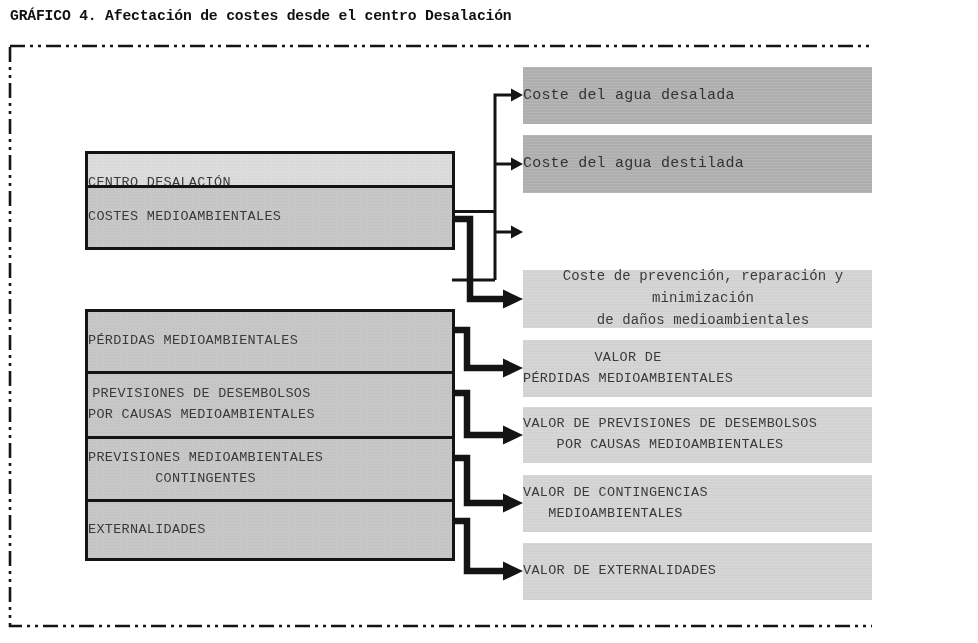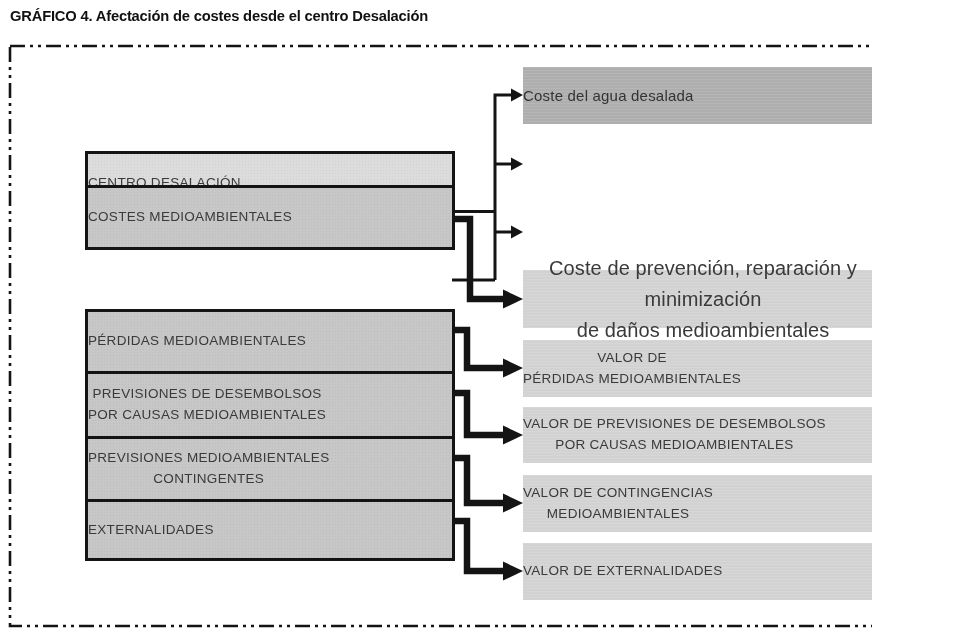--- a/index.html
+++ b/index.html
@@ -1,18 +1,18 @@
 <!DOCTYPE html>
 <html lang="es"><head>
 <meta charset="utf-8">
 <style>
   html,body{margin:0;padding:0;background:#ffffff;}
   .stage{
     position:relative;width:872px;height:643px;background:#ffffff;
-    font-family:Liberation Sans, sans-serif;overflow:hidden;
+    font-family:Liberation Mono, monospace;overflow:hidden;
   }
   .figure-title{
     position:absolute;left:10px;top:7px;font-size:15.5px;font-weight:bold;color:#111;
     letter-spacing:-0.2px;transform:scaleX(0.95);transform-origin:left top;white-space:nowrap;
   }
   svg.wires{position:absolute;left:0;top:0;z-index:1;}
   .box{
     position:absolute;display:flex;align-items:center;justify-content:flex-start;
     text-align:center;box-sizing:border-box;z-index:2;white-space:pre-line;
     line-height:1.55;color:#3a3a3a;
@@ -23,21 +23,21 @@
     background-image:radial-gradient(rgba(0,0,0,0.05) 1px, transparent 1px);
     background-size:3px 3px;
   }
   .lbox.header{background-color:#dcdcdc;margin-top:28px;}
   .rbox{
     left:523px;width:360px;border:none;font-size:13.5px;letter-spacing:0.3px;
     background-image:repeating-linear-gradient(180deg, rgba(255,255,255,0.10) 0 1px, transparent 1px 3px);
   }
   .rbox.dark{background-color:#aeaeae;font-size:15px;letter-spacing:0.2px;color:#333;}
   .rbox.light{background-color:#d2d2d2;}
-  .rbox.sentence{font-size:20px;letter-spacing:0.1px;}
+  .rbox.sentence{font-size:14px;letter-spacing:0.1px;}
 </style>
 </head>
 <body>
 
 <div class="stage">
 
   <div class="figure-title">GRÁFICO 4. Afectación de costes desde el centro Desalación</div>
 
   <svg class="wires" width="978" height="643" viewBox="0 0 978 643">
 
@@ -86,20 +86,23 @@
     <span>PREVISIONES MEDIOAMBIENTALES
 CONTINGENTES</span>
   </div>
   <div class="box lbox" style="top:499px;height:62px">
     <span>EXTERNALIDADES</span>
   </div>
 
   <div class="box rbox dark" style="top:67px;height:57px">
     <span>Coste del agua desalada</span>
   </div>
+  <div class="box rbox dark" style="top:135px;height:58px">
+    <span>Coste del agua destilada</span>
+  </div>
   <div class="box rbox light sentence" style="top:270px;height:58px">
     <span>Coste de prevención, reparación y minimización
 de daños medioambientales</span>
   </div>
   <div class="box rbox light" style="top:340px;height:57px">
     <span>VALOR DE
 PÉRDIDAS MEDIOAMBIENTALES</span>
   </div>
   <div class="box rbox light" style="top:407px;height:56px">
     <span>VALOR DE PREVISIONES DE DESEMBOLSOS

